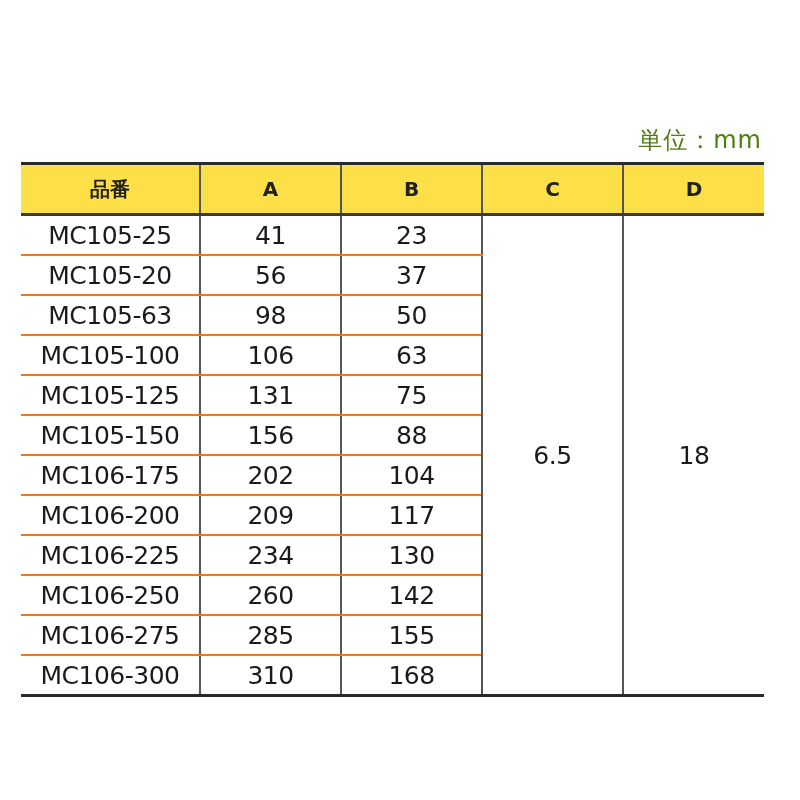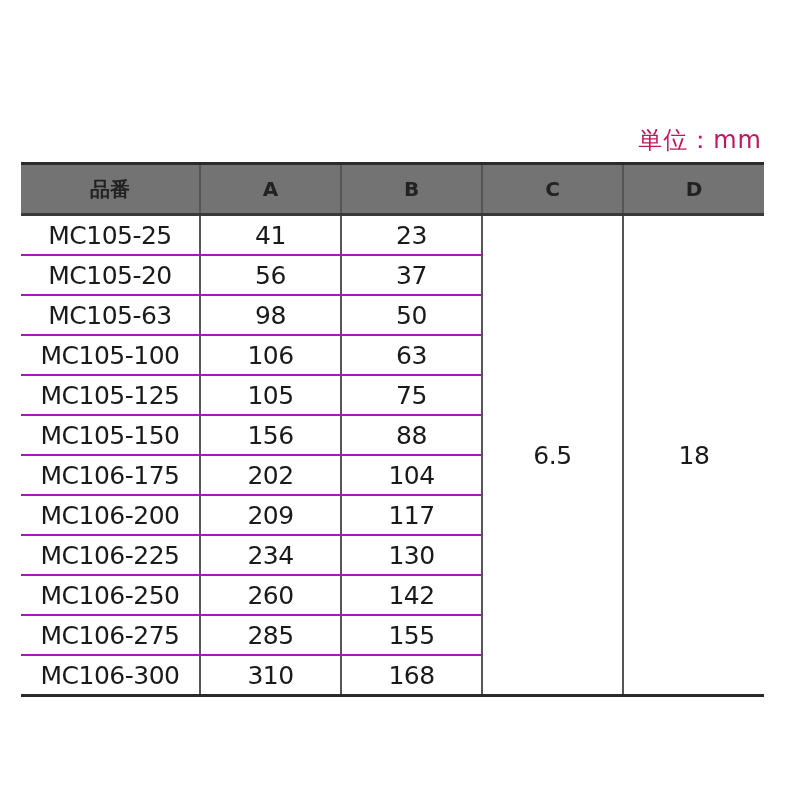--- a/index.html
+++ b/index.html
@@ -1,26 +1,26 @@
 <!DOCTYPE html>
 <html><head>
 <meta charset="utf-8">
 <style>
   html, body { margin: 0; padding: 0; background: #ffffff; }
   body { width: 800px; height: 800px; position: relative; overflow: hidden;
          font-family: "DejaVu Sans", "Liberation Sans", sans-serif; color: #1a1a1a; }
-  .unit { position: absolute; top: 124px; right: 38px; font-size: 24px; color: #be185d;
+  .unit { position: absolute; top: 124px; right: 38px; font-size: 24px; color: #4d7c0f;
           letter-spacing: 1px; }
   table.spec { position: absolute; left: 21px; top: 162px; width: 743px;
                border-collapse: collapse; table-layout: fixed; }
-  table.spec th { background: #737373; height: 48px; font-weight: bold; font-size: 20px;
+  table.spec th { background: #fde047; height: 48px; font-weight: bold; font-size: 20px;
                   color: #222; border-top: 3px solid #2b2b2b; border-bottom: 3px solid #3a3a3a;
                   text-align: center; padding: 0; }
   table.spec td { height: 38px; font-size: 25px; text-align: center; padding: 0;
-                  border-bottom: 2px solid #a21caf; letter-spacing: -0.5px; }
+                  border-bottom: 2px solid #f97316; letter-spacing: -0.5px; }
   table.spec tr:last-child td { border-bottom: 3px solid #2b2b2b; }
   table.spec th + th, table.spec td + td { border-left: 2px solid #555; }
   table.spec td.merged { border-bottom: 3px solid #2b2b2b; vertical-align: middle; }
   col.c0 { width: 179px; } col.c1 { width: 141px; } col.c2 { width: 141px; }
   col.c3 { width: 141px; } col.c4 { width: 141px; }
   td.code { text-align: left; padding-left: 24px; }
 </style>
 </head>
 <body>
 
@@ -61,21 +61,21 @@
       <td>98</td>
       <td>50</td>
     </tr>
     <tr>
       <td class="code">MC105-100</td>
       <td>106</td>
       <td>63</td>
     </tr>
     <tr>
       <td class="code">MC105-125</td>
-      <td>105</td>
+      <td>131</td>
       <td>75</td>
     </tr>
     <tr>
       <td class="code">MC105-150</td>
       <td>156</td>
       <td>88</td>
     </tr>
     <tr>
       <td class="code">MC106-175</td>
       <td>202</td>

